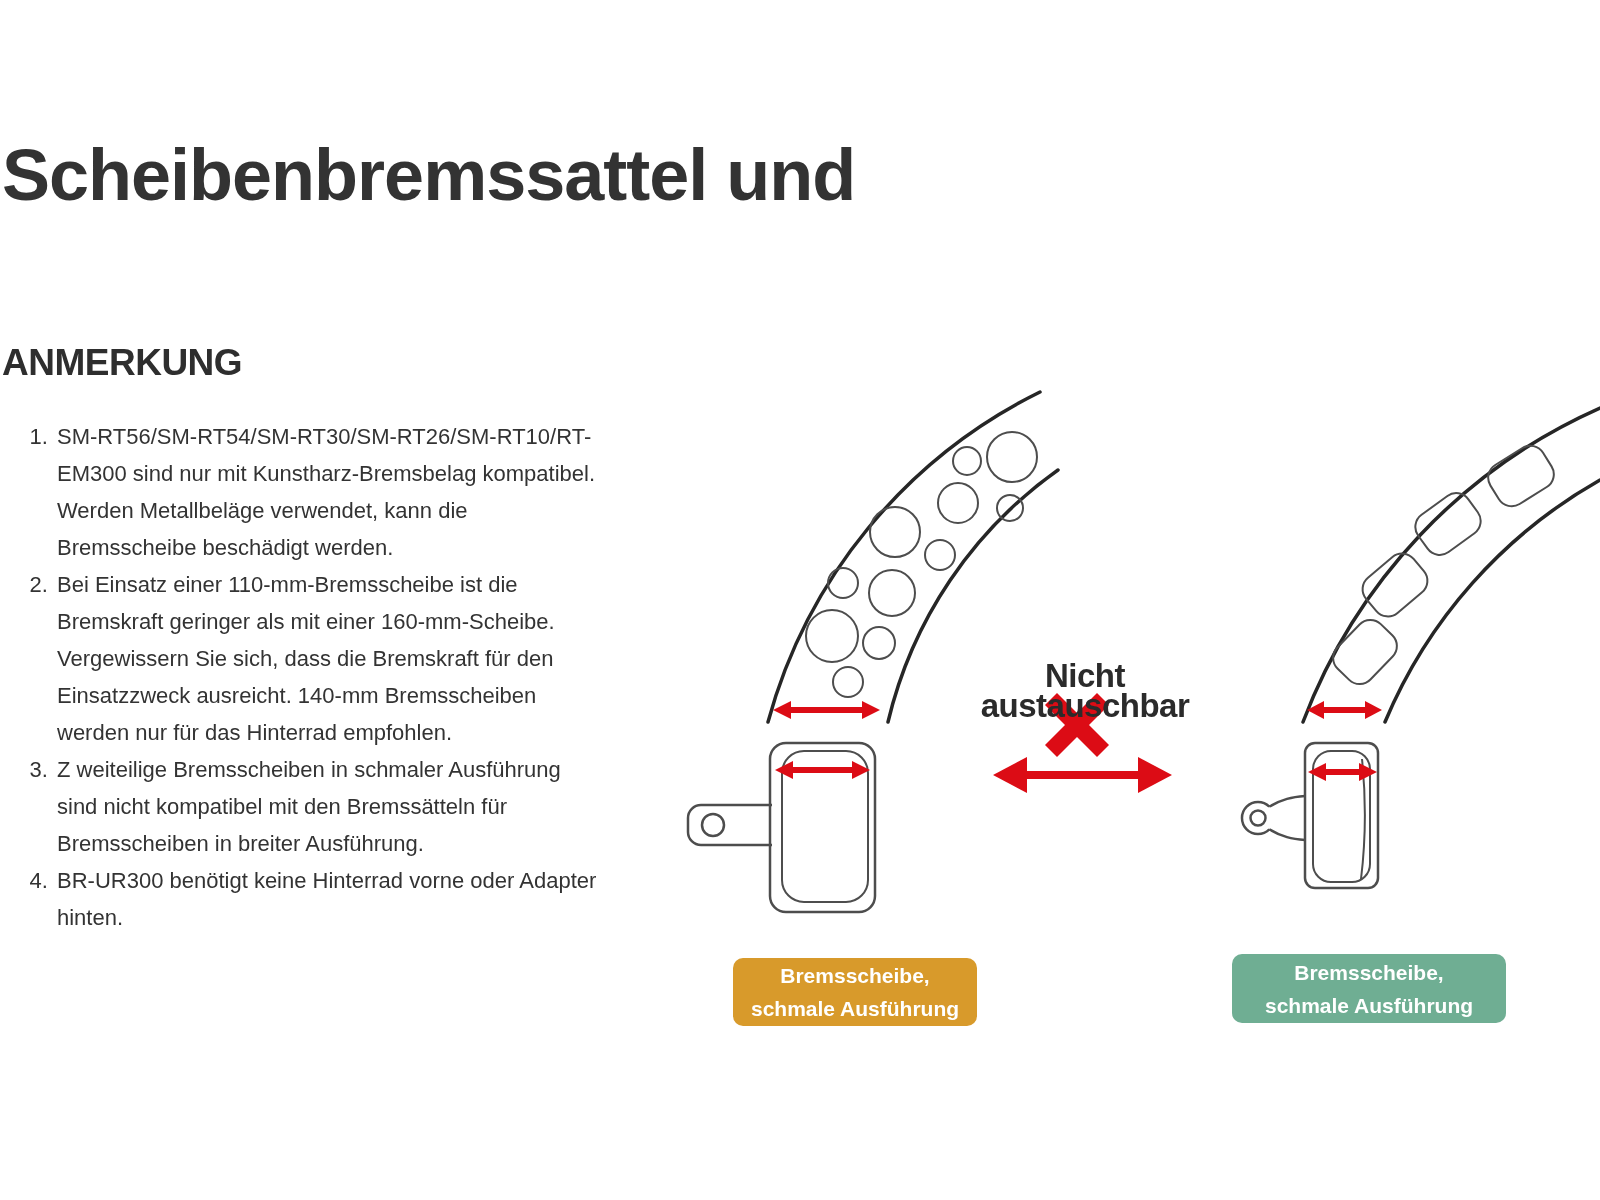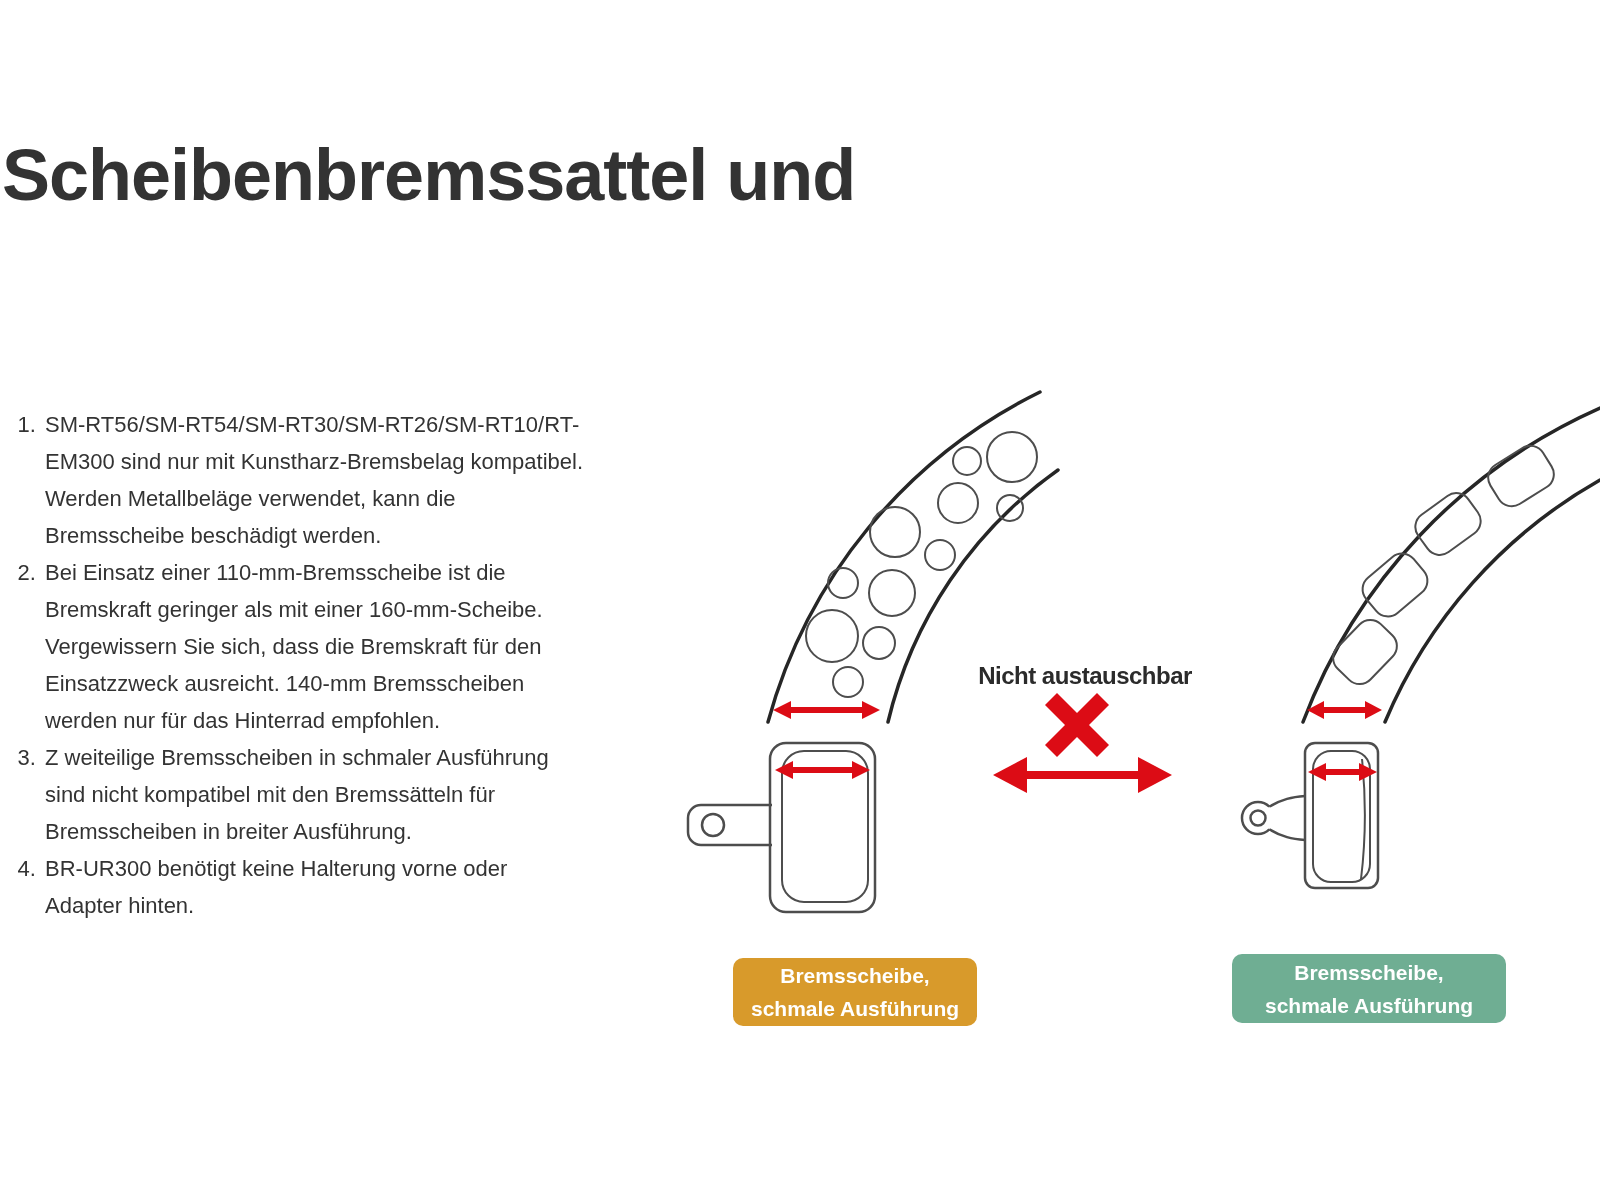--- a/index.html
+++ b/index.html
@@ -3,52 +3,53 @@
 <meta charset="utf-8">
 <style>
   html,body{margin:0;padding:0;background:#ffffff;}
   .page{position:relative;width:1600px;height:1200px;background:#fff;overflow:hidden;
         font-family:"Liberation Sans","DejaVu Sans",sans-serif;}
   .title{position:absolute;left:2px;top:134px;margin:0;font-size:72px;line-height:83px;
          font-weight:bold;color:#333333;letter-spacing:-1px;}
   .title span{display:block;}
   .note-heading{position:absolute;left:2px;top:341px;margin:0;font-size:37px;line-height:44px;
                 font-weight:bold;color:#2e2e2e;letter-spacing:-0.5px;}
-  .note-list{position:absolute;left:8px;top:402px;width:545px;margin:4px;
+  .note-list{position:absolute;left:8px;top:402px;width:545px;margin:16px;
              padding:0 0 0 30px;font-size:22px;line-height:37px;color:#333333;}
   .note-list li{padding-left:3px;}
   .diagram{position:absolute;left:620px;top:380px;width:980px;height:700px;}
   .diagram svg{position:absolute;left:0;top:0;}
   .ink-stroke{stroke:var(--ink);fill:none;}
   .pad-stroke{stroke:var(--pad);fill:none;}
   .red-stroke{stroke:var(--red);fill:none;}
   .red-fill{fill:var(--red);stroke:none;}
   .center-label{position:absolute;left:325px;top:281px;width:280px;text-align:center;
-                font-size:24px;line-height:30px;font-weight:bold;color:#2b2b2b;letter-spacing:-0.5px;}
+                font-size:33px;line-height:30px;font-weight:bold;color:#2b2b2b;letter-spacing:-0.5px;}
   .badge{position:absolute;border-radius:10px;display:flex;flex-direction:column;
          justify-content:center;align-items:center;text-align:center;color:#ffffff;
          font-weight:bold;font-size:21px;line-height:33px;}
   .badge-wide{left:113px;top:578px;width:244px;height:68px;}
   .badge-narrow{left:612px;top:574px;width:274px;height:69px;}
 </style>
 </head>
 <body>
 
 <div class="page">
 
   <h1 class="title">
     <span>Scheibenbremssattel und</span>
   </h1>
 
+  <h2 class="note-heading">ANMERKUNG</h2>
 
   <ol class="note-list">
     <li>SM-RT56/SM-RT54/SM-RT30/SM-RT26/SM-RT10/RT-EM300 sind nur mit Kunstharz-Bremsbelag kompatibel. Werden Metallbeläge verwendet, kann die Bremsscheibe beschädigt werden.</li>
     <li>Bei Einsatz einer 110-mm-Bremsscheibe ist die Bremskraft geringer als mit einer 160-mm-Scheibe. Vergewissern Sie sich, dass die Bremskraft für den Einsatzzweck ausreicht. 140-mm Bremsscheiben werden nur für das Hinterrad empfohlen.</li>
     <li>Z weiteilige Bremsscheiben in schmaler Ausführung sind nicht kompatibel mit den Bremssätteln für Bremsscheiben in breiter Ausführung.</li>
-    <li>BR-UR300 benötigt keine Halterung vorne oder Adapter hinten.</li>
+    <li>BR-UR300 benötigt keine Hinterrad vorne oder Adapter hinten.</li>
   </ol>
 
   <div class="diagram" style="--red: #dc0c15; --ink: #262626; --pad: #4d4d4d;">
 
     <svg width="980" height="700" viewBox="0 0 980 700">
 
       <g>
         <path class="ink-stroke" stroke-width="3.5" stroke-linecap="round" d="M 148 342 A 520 520 0 0 1 420 12"></path>
         <path class="ink-stroke" stroke-width="3.5" stroke-linecap="round" d="M 268 342 A 430 430 0 0 1 438 90"></path>
         <g>

